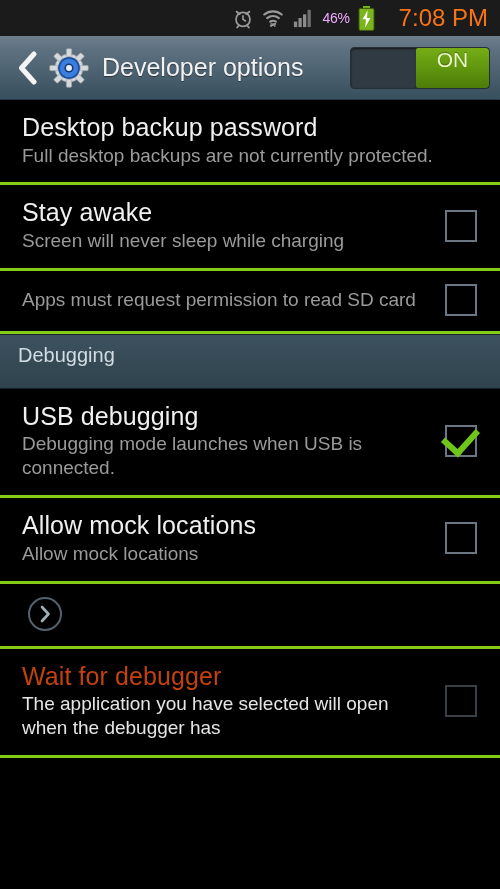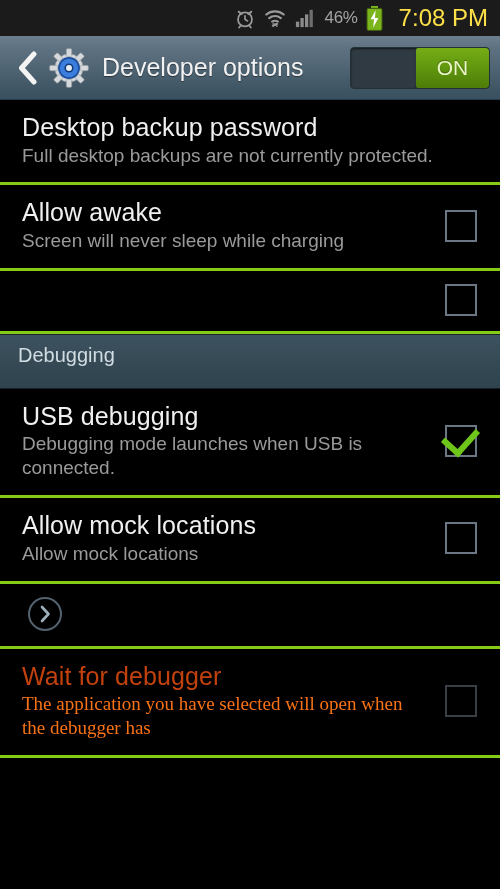--- a/index.html
+++ b/index.html
@@ -16,27 +16,27 @@
     height:36px;
     background:#1b1b1b;
     display:flex;
     align-items:center;
     justify-content:flex-end;
     padding-right:8px;
     gap:8px;
   }
   .sb-icon { display:flex; align-items:center; justify-content:center; }
   .sb-batt-pct {
-    color:#a3a3a3; font-size:17px; letter-spacing:-0.3px;
+    color:#f0abfc; font-size:14px; letter-spacing:-0.3px;
     font-family:"Liberation Sans", sans-serif;
   }
   .sb-clock {
-    color:#fde047; font-size:24px; letter-spacing:0px;
+    color:#f97316; font-size:24px; letter-spacing:0px;
     font-family:"Liberation Sans", sans-serif;
-    margin-left:8px; padding-right:4px;
+    margin-left:16px; padding-right:4px;
   }
 
   
   .actionbar {
     position:relative;
     height:64px;
     background:linear-gradient(180deg,#6d7f8d 0%,#5d707f 22%,#4e6372 55%,#3f5564 85%,#38505f 100%);
     display:flex;
     align-items:center;
     padding:0 10px 0 12px;
@@ -67,21 +67,21 @@
     display:flex; align-items:stretch;
     overflow:hidden;
     position:relative;
   }
   .ab-toggle-track { flex:1 1 auto; }
   .ab-toggle-thumb {
     width:74px;
     border-radius:3px;
     background:linear-gradient(180deg,#76ad16 0%,#62990f 45%,#4d7c08 100%);
     border-left:1px solid #2b3840;
-    display:flex; align-items:center; justify-content:center;
+    display:flex; justify-content:center;
     box-shadow:0 1px 1px rgba(0,0,0,0.5);
   }
   .ab-toggle-label {
     color:#e9f5c2; font-size:21px;
     text-shadow:0 -1px 1px rgba(0,0,0,0.35);
   }
 
   
   .list { background:#000; }
 
@@ -111,21 +111,21 @@
     line-height:1.18;
     letter-spacing:0.1px;
   }
   .row-summary {
     color:#9a9a9a;
     font-size:19px;
     line-height:1.26;
     margin-top:1px;
   }
   .row.disabled .row-title { color:#c2410c; }
-  .row.disabled .row-summary { color:#f97316;font-family:Liberation Serif, serif; }
+  .row.disabled .row-summary { color:#e5e5e5; }
 
   .row-widget {
     flex:0 0 auto;
     width:46px;
     display:flex; align-items:center; justify-content:center;
   }
 
   .checkbox {
     width:32px; height:32px;
     border:2px solid #6b7785;
@@ -239,30 +239,31 @@
 
   <div class="row">
     <div class="row-text">
       <div class="row-title">Desktop backup password</div>
       <div class="row-summary">Full desktop backups are not currently protected.</div>
     </div>
   </div>
 
   <div class="row">
     <div class="row-text">
-      <div class="row-title">Allow awake</div>
+      <div class="row-title">Stay awake</div>
       <div class="row-summary">Screen will never sleep while charging</div>
     </div>
     <div class="row-widget">
       <div class="checkbox"></div>
     </div>
   </div>
 
   <div class="row">
     <div class="row-text">
+      <div class="row-summary">Apps must request permission to read SD card</div>
     </div>
     <div class="row-widget">
       <div class="checkbox"></div>
     </div>
   </div>
 
   <div class="section-header">
     <div class="section-header-label">Debugging</div>
   </div>
 

